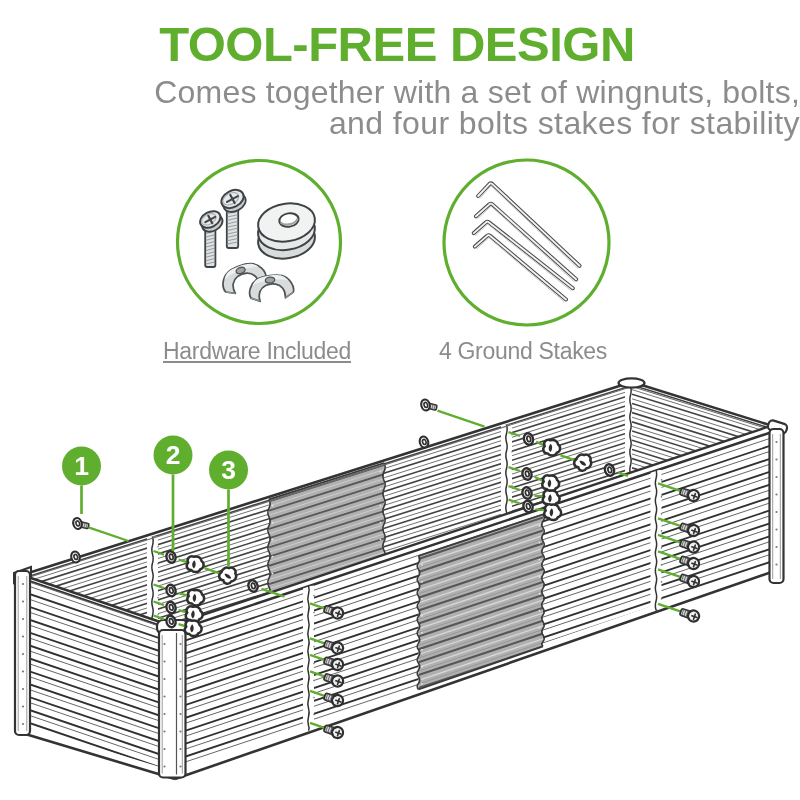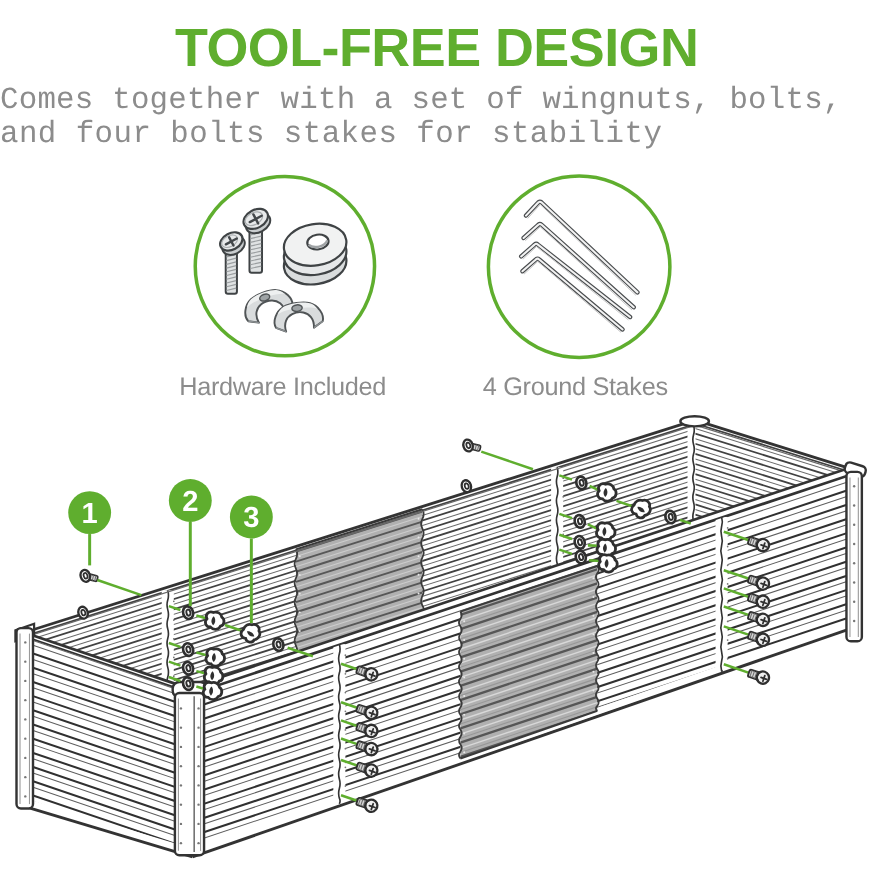--- a/index.html
+++ b/index.html
@@ -1,24 +1,24 @@
 <!DOCTYPE html>
 <html><head><meta charset="utf-8"><style>
 html,body{margin:0;padding:0;width:800px;height:800px;background:#ffffff;
 font-family:"Liberation Sans",sans-serif;overflow:hidden}
 .abs{position:absolute}
 </style></head>
 <body>
 <div class="abs" style="left:-3px;right:3px;top:16px;text-align:center;color:#5fae2e;
 font-size:49px;font-weight:bold;letter-spacing:-0.5px;">TOOL-FREE DESIGN</div>
-<div class="abs" style="left:0;right:0;top:77px;text-align:left;color:#8c8c8c;
-font-size:28px;letter-spacing:0.2px;line-height:30.5px;font-family:Liberation Mono, monospace;">Comes together with a set of wingnuts, bolts,<br>
+<div class="abs" style="left:0;right:0;top:77px;text-align:right;color:#8c8c8c;
+font-size:32px;letter-spacing:0.2px;line-height:30.5px;">Comes together with a set of wingnuts, bolts,<br>
 <span style="letter-spacing:0.4px">and four bolts stakes for stability</span></div>
 <div class="abs" style="left:0;width:514px;top:338px;text-align:center;color:#8c8c8c;
-font-size:23px;letter-spacing:-0.3px;">Hardware Included</div>
+font-size:23px;letter-spacing:-0.3px;text-decoration:underline;">Hardware Included</div>
 <div class="abs" style="left:330px;width:386px;top:338px;text-align:center;color:#8c8c8c;
 font-size:23px;letter-spacing:-0.3px;">4 Ground Stakes</div>
 <svg width="800" height="800" viewBox="0 0 800 800" xmlns="http://www.w3.org/2000/svg" style="position:absolute;left:0;top:0">
 <defs>
 <clipPath id="cpL">
         <polygon points="22.0,575.0 175.0,627.0 175.0,779.0 22.0,733.0"></polygon>
       </clipPath>
 <clipPath id="cpF">
         <polygon points="175.0,627.0 776.0,427.0 776.0,570.5 175.0,779.0"></polygon>
       </clipPath>

